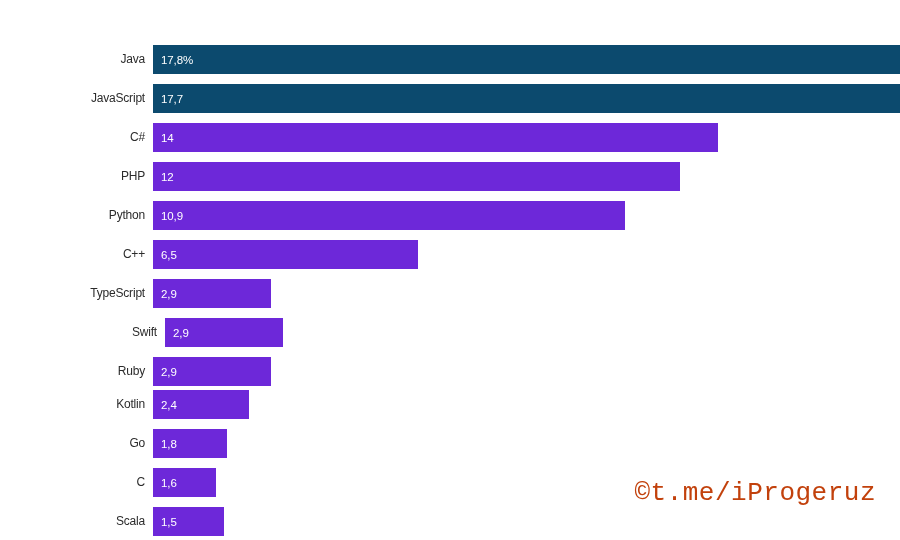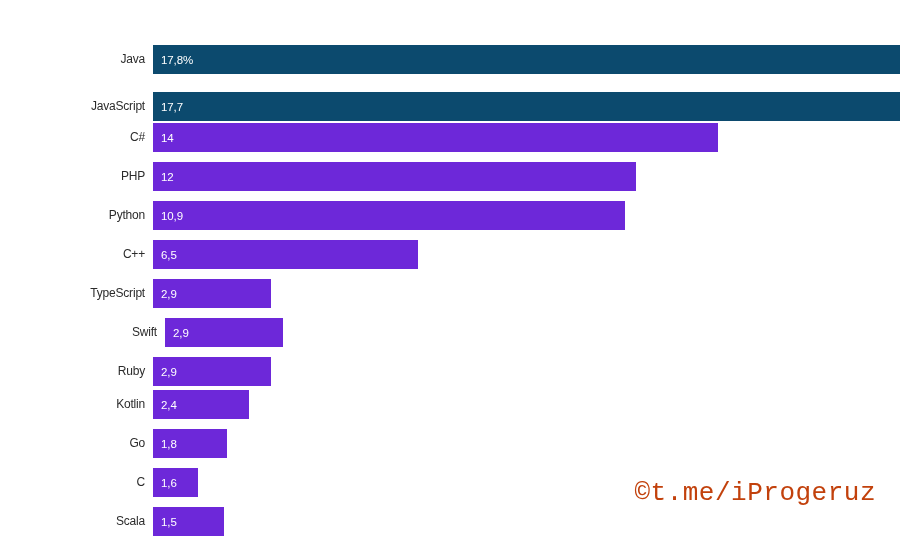--- a/index.html
+++ b/index.html
@@ -77,37 +77,37 @@
 
 <div id="chart-root">
 
   <div class="bar-row" style="top:45px;">
     <div class="cat-label">Java</div>
     <div class="bar dark" style="width:722px;">
       <span class="bar-value">17,8%</span>
     </div>
   </div>
 
-  <div class="bar-row" style="top:92px;">
+  <div class="bar-row" style="top:84px;">
     <div class="cat-label">JavaScript</div>
     <div class="bar dark" style="width:716px;">
       <span class="bar-value">17,7</span>
     </div>
   </div>
 
   <div class="bar-row" style="top:123px;">
     <div class="cat-label">C#</div>
     <div class="bar" style="width:565px;">
       <span class="bar-value">14</span>
     </div>
   </div>
 
   <div class="bar-row" style="top:162px;">
     <div class="cat-label">PHP</div>
-    <div class="bar" style="width:483px;">
+    <div class="bar" style="width:527px;">
       <span class="bar-value">12</span>
     </div>
   </div>
 
   <div class="bar-row" style="top:201px;">
     <div class="cat-label">Python</div>
     <div class="bar" style="width:440px;padding-left:32px;">
       <span class="bar-value">10,9</span>
     </div>
   </div>
@@ -149,21 +149,21 @@
 
   <div class="bar-row" style="top:429px;">
     <div class="cat-label">Go</div>
     <div class="bar" style="width:74px;">
       <span class="bar-value">1,8</span>
     </div>
   </div>
 
   <div class="bar-row" style="top:468px;">
     <div class="cat-label">C</div>
-    <div class="bar" style="width:45px;">
+    <div class="bar" style="width:63px;">
       <span class="bar-value">1,6</span>
     </div>
   </div>
 
   <div class="bar-row" style="top:507px;">
     <div class="cat-label">Scala</div>
     <div class="bar" style="width:71px;">
       <span class="bar-value">1,5</span>
     </div>
   </div>

